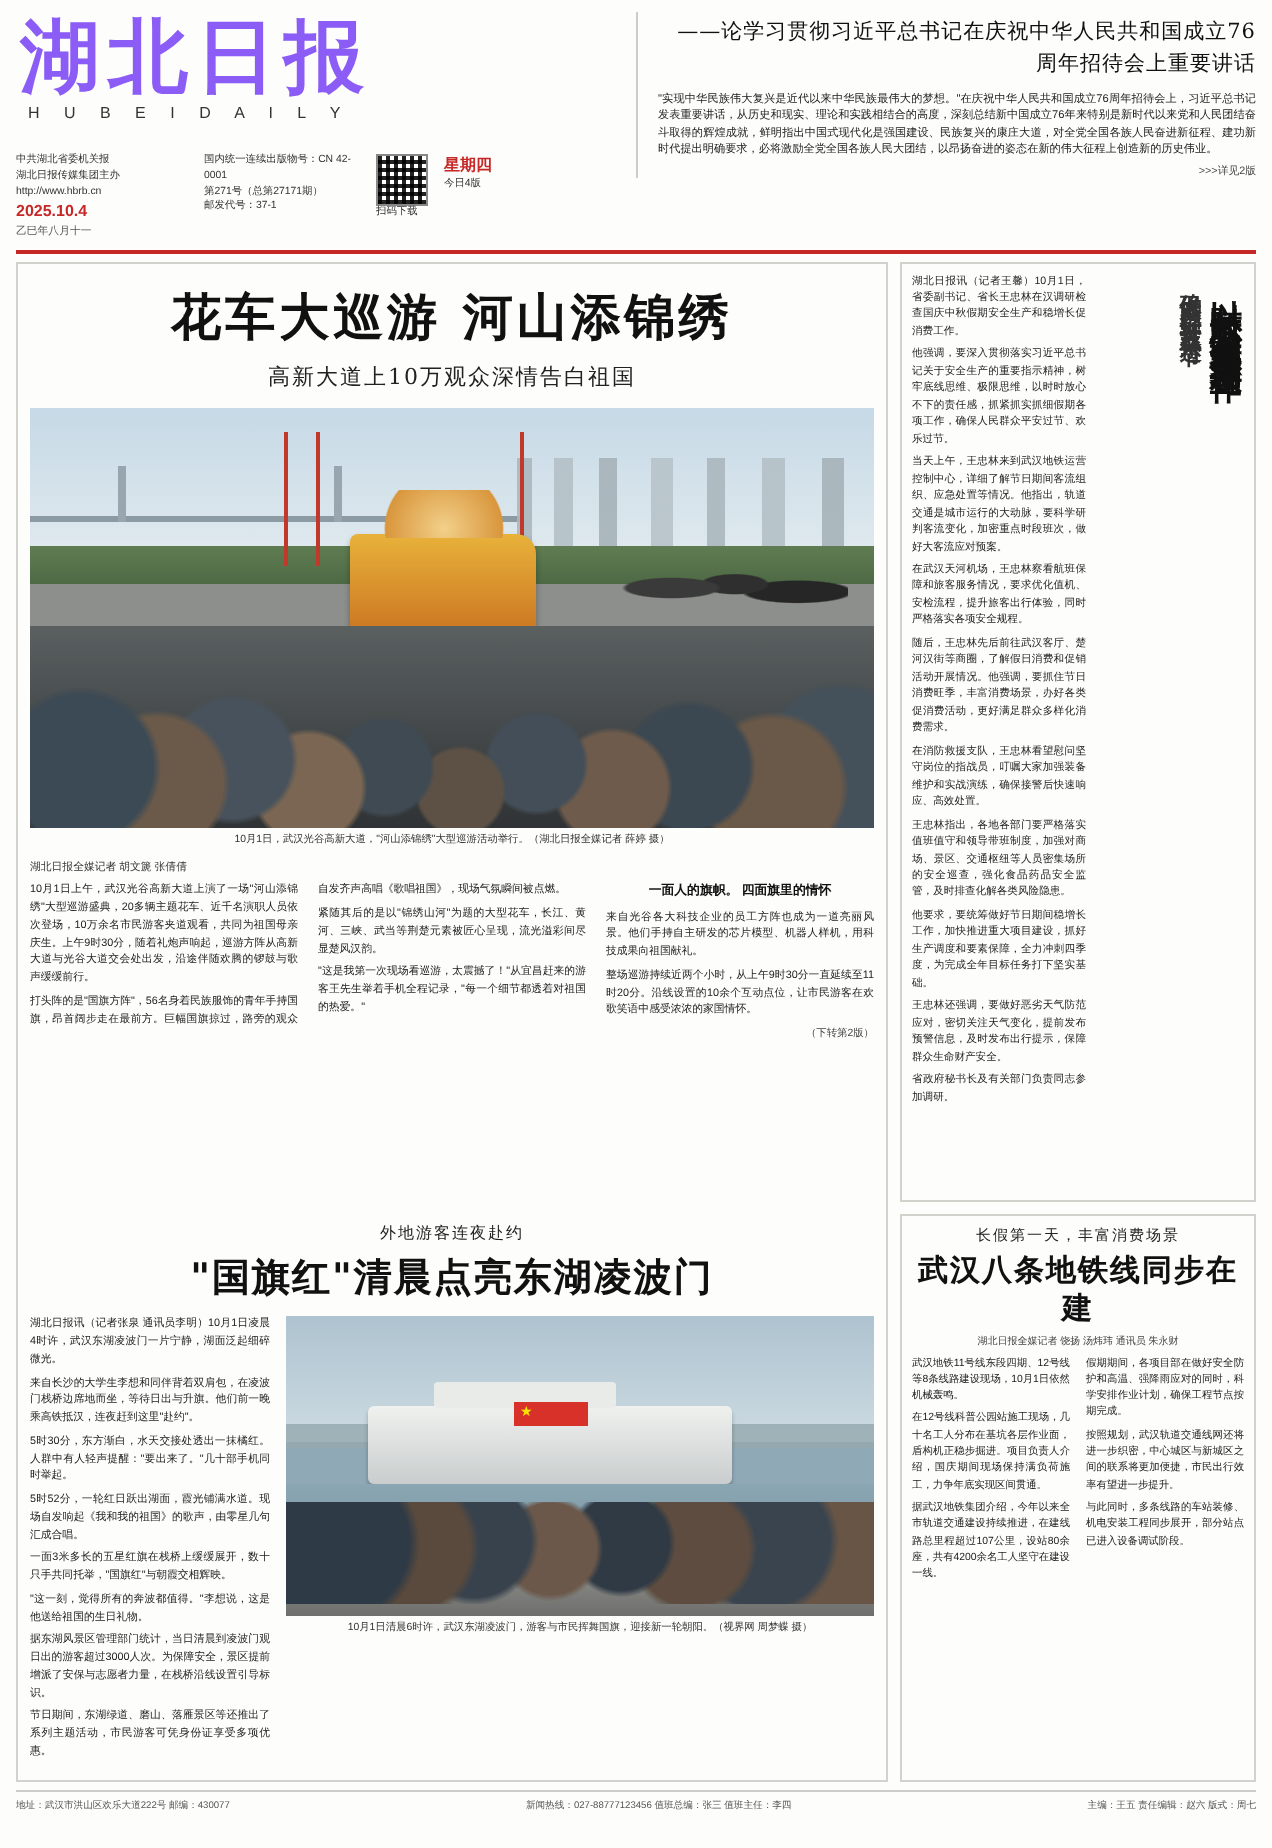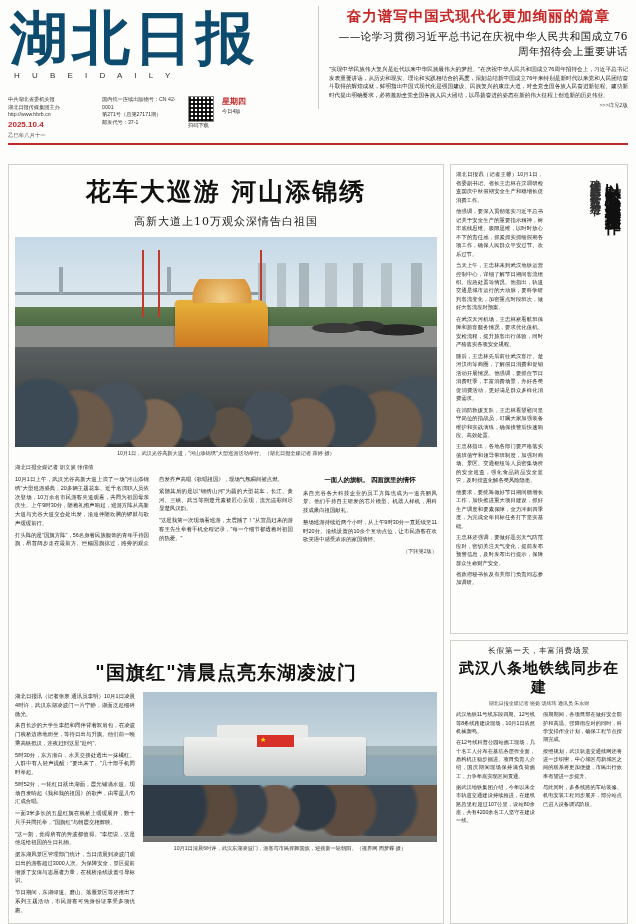--- a/index.html
+++ b/index.html
@@ -24,23 +24,23 @@
     border-bottom: 2px solid #c62828;
     padding-bottom: 4px;
   }
   .mast-left {
     width: 310px;
     flex: 0 0 310px;
   }
   .mast-title {
     font-family: "DejaVu Serif", serif;
     font-weight: bold;
-    font-size: 58px;
+    font-size: 40px;
     letter-spacing: 4px;
-    color: #0c4a6e;
+    color: #8b5cf6;
     line-height: 1.05;
     margin: 2px 0 0 2px;
     white-space: nowrap;
   }
   .mast-sub {
     font-size: 8px;
     letter-spacing: 5px;
     color: #333;
     margin: 2px 0 16px 6px;
   }
@@ -98,21 +98,21 @@
   .top-more {
     text-align: right;
     font-size: 5.4px;
     color: #444;
     margin-top: 2px;
   }
 
   
   .body {
     display: flex;
-    margin-top: 19px;
+    margin-top: 4px;
     height: 760px;
   }
   .col-left {
     width: 436px;
     flex: 0 0 436px;
     border: 1px solid #d2d2cc;
     padding: 6px;
     display: flex;
     flex-direction: column;
   }
@@ -418,21 +418,20 @@
           <div>扫码下载</div>
         </div>
         <div class="col">
           <div style="font-size:8px;font-weight:bold;color:#c62828;">星期四</div>
           <div>今日4版</div>
         </div>
       </div>
     </div>
 
     <div class="mast-right">
-      <div class="top-headline">奋力谱写中国式现代化更加绚丽的篇章</div>
       <div class="top-sub">——论学习贯彻习近平总书记在庆祝中华人民共和国成立76周年招待会上重要讲话</div>
       <div class="top-body">"实现中华民族伟大复兴是近代以来中华民族最伟大的梦想。"在庆祝中华人民共和国成立76周年招待会上，习近平总书记发表重要讲话，从历史和现实、理论和实践相结合的高度，深刻总结新中国成立76年来特别是新时代以来党和人民团结奋斗取得的辉煌成就，鲜明指出中国式现代化是强国建设、民族复兴的康庄大道，对全党全国各族人民奋进新征程、建功新时代提出明确要求，必将激励全党全国各族人民大团结，以昂扬奋进的姿态在新的伟大征程上创造新的历史伟业。</div>
       <div class="top-more">&gt;&gt;&gt;详见2版</div>
     </div>
   </div>
 
   <div class="body">
 
     <div class="col-left">
 
@@ -464,20 +463,21 @@
         <p>打头阵的是"国旗方阵"，56名身着民族服饰的青年手持国旗，昂首阔步走在最前方。巨幅国旗掠过，路旁的观众自发齐声高唱《歌唱祖国》，现场气氛瞬间被点燃。</p>
         <p>紧随其后的是以"锦绣山河"为题的大型花车，长江、黄河、三峡、武当等荆楚元素被匠心呈现，流光溢彩间尽显楚风汉韵。</p>
         <p>"这是我第一次现场看巡游，太震撼了！"从宜昌赶来的游客王先生举着手机全程记录，"每一个细节都透着对祖国的热爱。"</p>
         <div class="subhead">一面人的旗帜。
 四面旗里的情怀</div>
         <p>来自光谷各大科技企业的员工方阵也成为一道亮丽风景。他们手持自主研发的芯片模型、机器人样机，用科技成果向祖国献礼。</p>
         <p>整场巡游持续近两个小时，从上午9时30分一直延续至11时20分。沿线设置的10余个互动点位，让市民游客在欢歌笑语中感受浓浓的家国情怀。</p>
         <div class="jump">（下转第2版）</div>
       </div>
 
+      <div class="kicker">外地游客连夜赴约</div>
       <div class="title2">"国旗红"清晨点亮东湖凌波门</div>
 
       <div class="story2">
         <div class="story2-text">
           <p>湖北日报讯（记者张泉 通讯员李明）10月1日凌晨4时许，武汉东湖凌波门一片宁静，湖面泛起细碎微光。</p>
           <p>来自长沙的大学生李想和同伴背着双肩包，在凌波门栈桥边席地而坐，等待日出与升旗。他们前一晚乘高铁抵汉，连夜赶到这里"赴约"。</p>
           <p>5时30分，东方渐白，水天交接处透出一抹橘红。人群中有人轻声提醒："要出来了。"几十部手机同时举起。</p>
           <p>5时52分，一轮红日跃出湖面，霞光铺满水道。现场自发响起《我和我的祖国》的歌声，由零星几句汇成合唱。</p>
           <p>一面3米多长的五星红旗在栈桥上缓缓展开，数十只手共同托举，"国旗红"与朝霞交相辉映。</p>
           <p>"这一刻，觉得所有的奔波都值得。"李想说，这是他送给祖国的生日礼物。</p>

